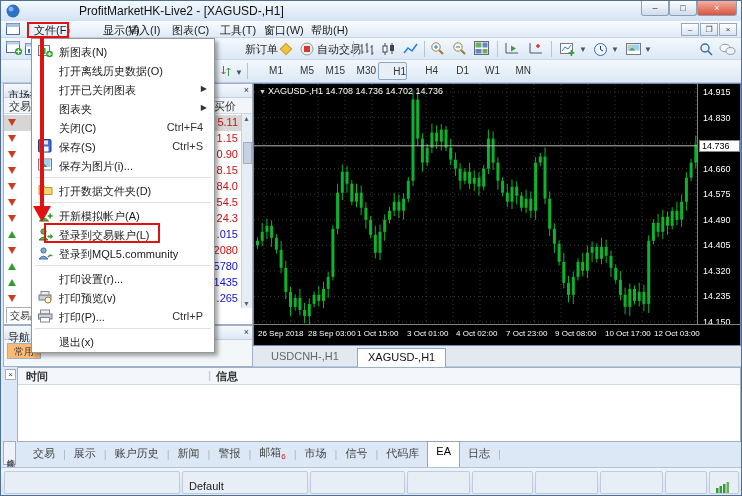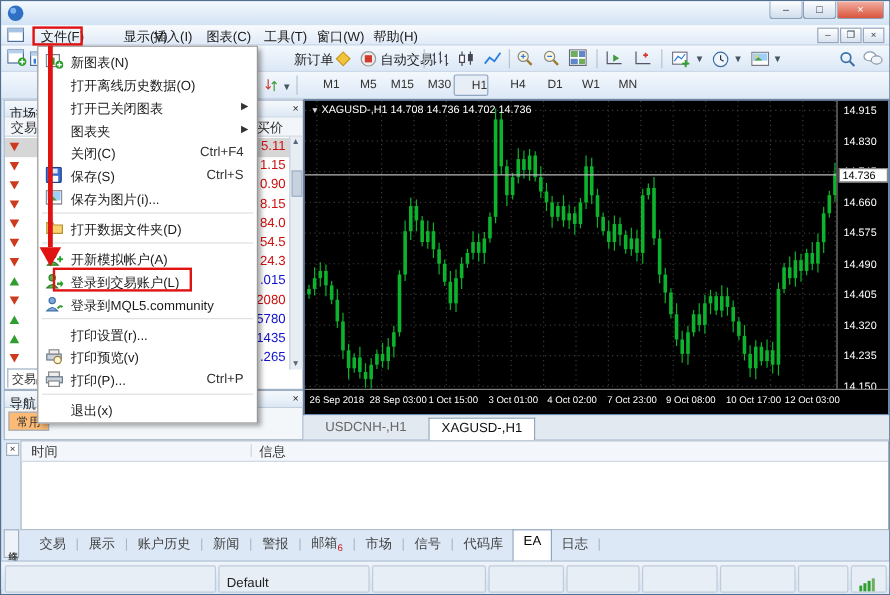--- a/index.html
+++ b/index.html
@@ -42,21 +42,21 @@
   #chart-header{position:absolute;left:5px;top:2px;font-size:9px;color:#fff;}
   #price-axis{position:absolute;left:443px;top:0;width:44px;height:240px;border-left:1px solid #808080;}
   .ytick{position:absolute;left:5px;font-size:9px;color:#fff;}
   #cur-price{position:absolute;left:1px;width:41px;background:#fff;color:#000;font-size:9px;padding:0 2px;border:1px solid #888;}
   #time-axis{position:absolute;left:0;top:240px;width:487px;height:20px;border-top:1px solid #808080;}
   .xlab{position:absolute;top:4px;font-size:8px;color:#fff;white-space:nowrap;}
   #chart-tabs{left:252px;top:345px;width:488px;height:21px;background:#e3e9f1;border-bottom:1px solid #b9c8da;}
   .ctab{position:absolute;top:2px;height:19px;font-size:11px;padding:2px 10px;color:#666;}
   .ctab.active{background:#fff;border:1px solid #8fa6c0;border-bottom:none;color:#111;}
   
-  #terminal{left:16px;top:366px;width:724px;height:75px;background:#fff;border:1px solid #9fb0c4;}
+  #terminal{left:16px;top:366px;width:724px;height:75px;background:#fff;border:1px solid #9fb0c4;font-weight:bold;}
   #term-cols{position:absolute;left:0;top:0;width:722px;height:17px;background:#f3f6fa;border-bottom:1px solid #d0d8e2;font-size:11px;color:#333;}
   #term-strip{left:2px;top:366px;width:14px;height:98px;background:#dce8f6;}
   #term-close{position:absolute;left:2px;top:2px;width:11px;height:11px;border:1px solid #9fb0c4;background:#fff;font-size:8px;line-height:9px;text-align:center;color:#333;}
   #term-side-tab{position:absolute;left:0;top:74px;width:13px;height:24px;border:1px solid #9fb0c4;background:#eef3f9;writing-mode:vertical-rl;font-size:8px;color:#333;text-align:center;}
   #term-tabs{left:16px;top:441px;width:724px;height:23px;background:#dce8f6;display:flex;align-items:center;padding-left:8px;font-size:11px;color:#444;}
   .ttab{padding:3px 8px;position:relative;}
   .ttab.active{background:#fff;border:1px solid #8fa6c0;border-bottom:none;color:#000;height:28px;margin-top:3px;}
   .tdiv{color:#aab6c4;}
   .badge{color:#d11a1a;font-size:8px;vertical-align:sub;}
   
@@ -80,20 +80,21 @@
 </head>
 <body>
 
 <div id="win">
 
   <div id="titlebar" class="abs">
     <svg class="abs" style="left:5px;top:3px" width="14" height="14">
         <circle cx="7" cy="7" r="6.5" fill="#2f6fc4"></circle>
         <circle cx="5" cy="5" r="2.5" fill="#7db4ef"></circle>
       </svg>
+    <div id="title-text" class="abs">ProfitMarketHK-Live2 - [XAGUSD-,H1]</div>
     <div class="abs winbtn" style="left:640px;top:0;width:28px">–</div>
     <div class="abs winbtn" style="left:668px;top:0;width:28px">□</div>
     <div class="abs winbtn close" style="left:696px;top:0;width:40px">×</div>
   </div>
 
   <div id="menubar" class="abs">
     <svg class="abs" style="left:5px;top:2px" width="16" height="13">
         <rect x="0.5" y="0.5" width="13" height="11" fill="#fff" stroke="#4a6e9e"></rect>
         <rect x="0.5" y="0.5" width="13" height="3.5" fill="#a9c4e2"></rect>
       </svg>

